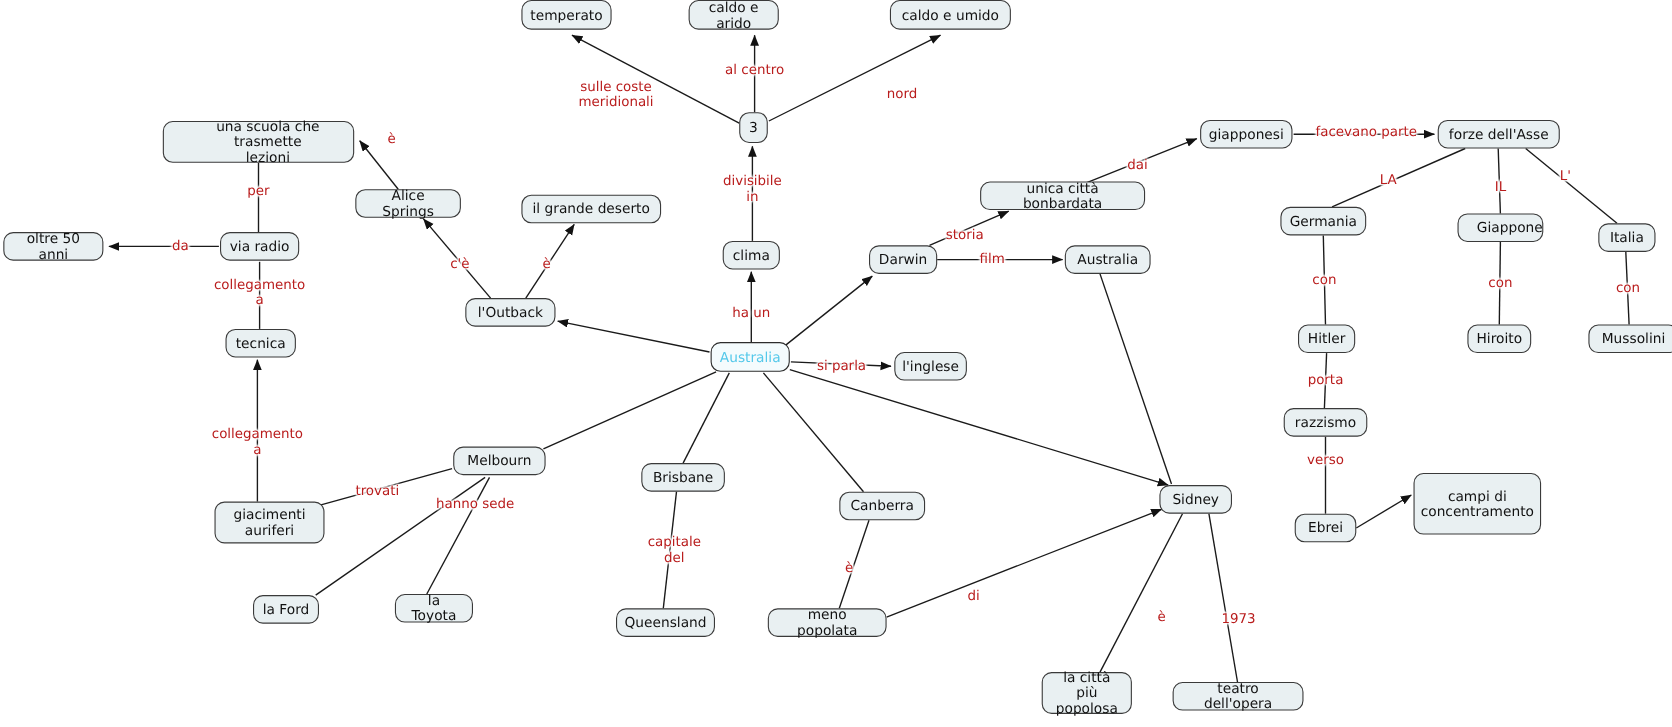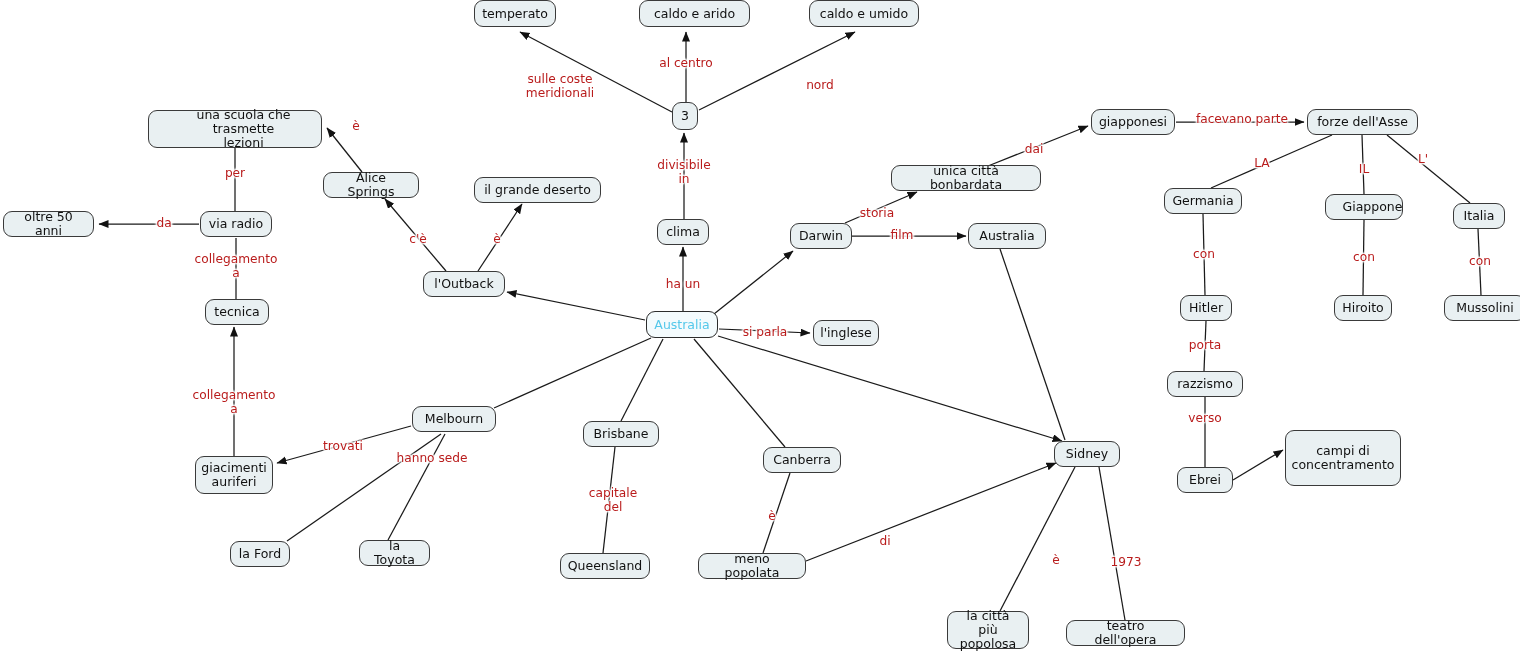--- a/index.html
+++ b/index.html
@@ -144,21 +144,21 @@
       <div class="label" style="left: 1364px; top: 170px; text-shadow: rgb(255, 255, 255) 0px 0px 3px, rgb(255, 255, 255) 0px 0px 3px, rgb(255, 255, 255) 0px 0px 3px, rgb(255, 255, 255) 0px 0px 3px, rgb(255, 255, 255) 1px 0px 2px, rgb(255, 255, 255) -1px 0px 2px, rgb(255, 255, 255) 0px 1px 2px, rgb(255, 255, 255) 0px -1px 2px;">IL</div>
       <div class="label" style="left: 1423px; top: 160px; text-shadow: rgb(255, 255, 255) 0px 0px 3px, rgb(255, 255, 255) 0px 0px 3px, rgb(255, 255, 255) 0px 0px 3px, rgb(255, 255, 255) 0px 0px 3px, rgb(255, 255, 255) 1px 0px 2px, rgb(255, 255, 255) -1px 0px 2px, rgb(255, 255, 255) 0px 1px 2px, rgb(255, 255, 255) 0px -1px 2px;">L'</div>
       <div class="label" style="left: 1204px; top: 255px; text-shadow: rgb(255, 255, 255) 0px 0px 3px, rgb(255, 255, 255) 0px 0px 3px, rgb(255, 255, 255) 0px 0px 3px, rgb(255, 255, 255) 0px 0px 3px, rgb(255, 255, 255) 1px 0px 2px, rgb(255, 255, 255) -1px 0px 2px, rgb(255, 255, 255) 0px 1px 2px, rgb(255, 255, 255) 0px -1px 2px;">con</div>
       <div class="label" style="left: 1364px; top: 258px; text-shadow: rgb(255, 255, 255) 0px 0px 3px, rgb(255, 255, 255) 0px 0px 3px, rgb(255, 255, 255) 0px 0px 3px, rgb(255, 255, 255) 0px 0px 3px, rgb(255, 255, 255) 1px 0px 2px, rgb(255, 255, 255) -1px 0px 2px, rgb(255, 255, 255) 0px 1px 2px, rgb(255, 255, 255) 0px -1px 2px;">con</div>
       <div class="label" style="left: 1480px; top: 262px; text-shadow: rgb(255, 255, 255) 0px 0px 3px, rgb(255, 255, 255) 0px 0px 3px, rgb(255, 255, 255) 0px 0px 3px, rgb(255, 255, 255) 0px 0px 3px, rgb(255, 255, 255) 1px 0px 2px, rgb(255, 255, 255) -1px 0px 2px, rgb(255, 255, 255) 0px 1px 2px, rgb(255, 255, 255) 0px -1px 2px;">con</div>
       <div class="label" style="left: 1205px; top: 346px; text-shadow: rgb(255, 255, 255) 0px 0px 3px, rgb(255, 255, 255) 0px 0px 3px, rgb(255, 255, 255) 0px 0px 3px, rgb(255, 255, 255) 0px 0px 3px, rgb(255, 255, 255) 1px 0px 2px, rgb(255, 255, 255) -1px 0px 2px, rgb(255, 255, 255) 0px 1px 2px, rgb(255, 255, 255) 0px -1px 2px;">porta</div>
       <div class="label" style="left: 1205px; top: 419px; text-shadow: rgb(255, 255, 255) 0px 0px 3px, rgb(255, 255, 255) 0px 0px 3px, rgb(255, 255, 255) 0px 0px 3px, rgb(255, 255, 255) 0px 0px 3px, rgb(255, 255, 255) 1px 0px 2px, rgb(255, 255, 255) -1px 0px 2px, rgb(255, 255, 255) 0px 1px 2px, rgb(255, 255, 255) 0px -1px 2px;">verso</div>
     </div>
   <div id="node-layer">
       <div class="node" style="left: 474px; top: 0px; width: 82px; height: 27px;">temperato</div>
-      <div class="node" style="left: 639px; top: 0px; width: 111px; height: 27px;">caldo e arido</div>
+      <div class="node" style="left: 626px; top: 0px; width: 82px; height: 27px;">caldo e arido</div>
       <div class="node" style="left: 809px; top: 0px; width: 110px; height: 27px;">caldo e umido</div>
       <div class="node" style="left: 148px; top: 110px; width: 174px; height: 38px; padding-left: 24px;">una scuola che trasmette
 lezioni</div>
       <div class="node" style="left: 1091px; top: 109px; width: 84px; height: 26px;">giapponesi</div>
       <div class="node" style="left: 1307px; top: 109px; width: 111px; height: 26px;">forze dell'Asse</div>
       <div class="node" style="left: 672px; top: 102px; width: 26px; height: 28px;">3</div>
       <div class="node" style="left: 323px; top: 172px; width: 96px; height: 26px;">Alice Springs</div>
       <div class="node" style="left: 474px; top: 177px; width: 127px; height: 26px;">il grande deserto</div>
       <div class="node" style="left: 891px; top: 165px; width: 150px; height: 26px;">unica città bonbardata</div>
       <div class="node" style="left: 1164px; top: 188px; width: 78px; height: 26px;">Germania</div>
@@ -177,21 +177,21 @@
       <div class="node root" style="left: 646px; top: 311px; width: 72px; height: 27px;">Australia</div>
       <div class="node" style="left: 813px; top: 320px; width: 66px; height: 26px;">l'inglese</div>
       <div class="node" style="left: 1167px; top: 371px; width: 76px; height: 26px;">razzismo</div>
       <div class="node" style="left: 412px; top: 406px; width: 84px; height: 26px;">Melbourn</div>
       <div class="node" style="left: 583px; top: 421px; width: 76px; height: 26px;">Brisbane</div>
       <div class="node" style="left: 763px; top: 447px; width: 78px; height: 26px;">Canberra</div>
       <div class="node" style="left: 1054px; top: 441px; width: 66px; height: 26px;">Sidney</div>
       <div class="node" style="left: 1177px; top: 467px; width: 56px; height: 26px;">Ebrei</div>
       <div class="node" style="left: 1285px; top: 430px; width: 116px; height: 56px;">campi di
 concentramento</div>
-      <div class="node" style="left: 195px; top: 456px; width: 78px; height: 38px;">giacimenti
+      <div class="node" style="left: 195px; top: 456px; width: 100px; height: 38px;">giacimenti
 auriferi</div>
       <div class="node" style="left: 230px; top: 541px; width: 60px; height: 26px;">la Ford</div>
       <div class="node" style="left: 359px; top: 540px; width: 71px; height: 26px;">la Toyota</div>
       <div class="node" style="left: 560px; top: 553px; width: 90px; height: 26px;">Queensland</div>
       <div class="node" style="left: 698px; top: 553px; width: 108px; height: 26px;">meno popolata</div>
       <div class="node" style="left: 947px; top: 611px; width: 82px; height: 38px;">la città più
 popolosa</div>
       <div class="node" style="left: 1066px; top: 620px; width: 119px; height: 26px;">teatro dell'opera</div>
     </div>
 </div>

